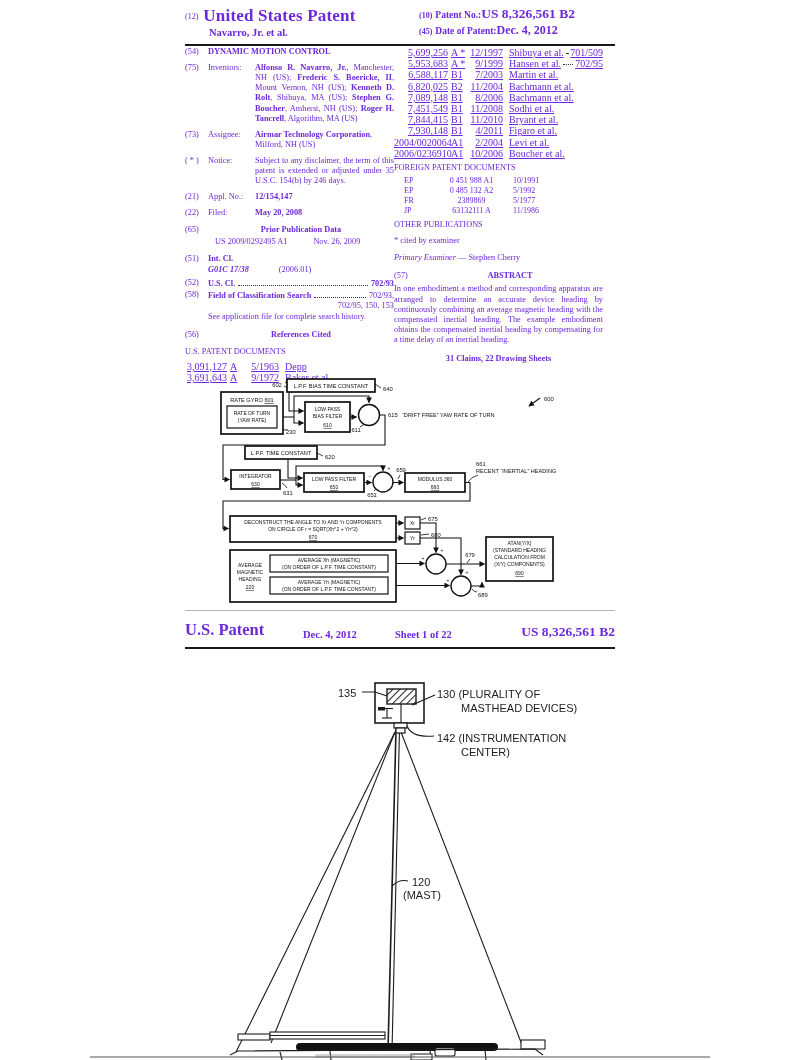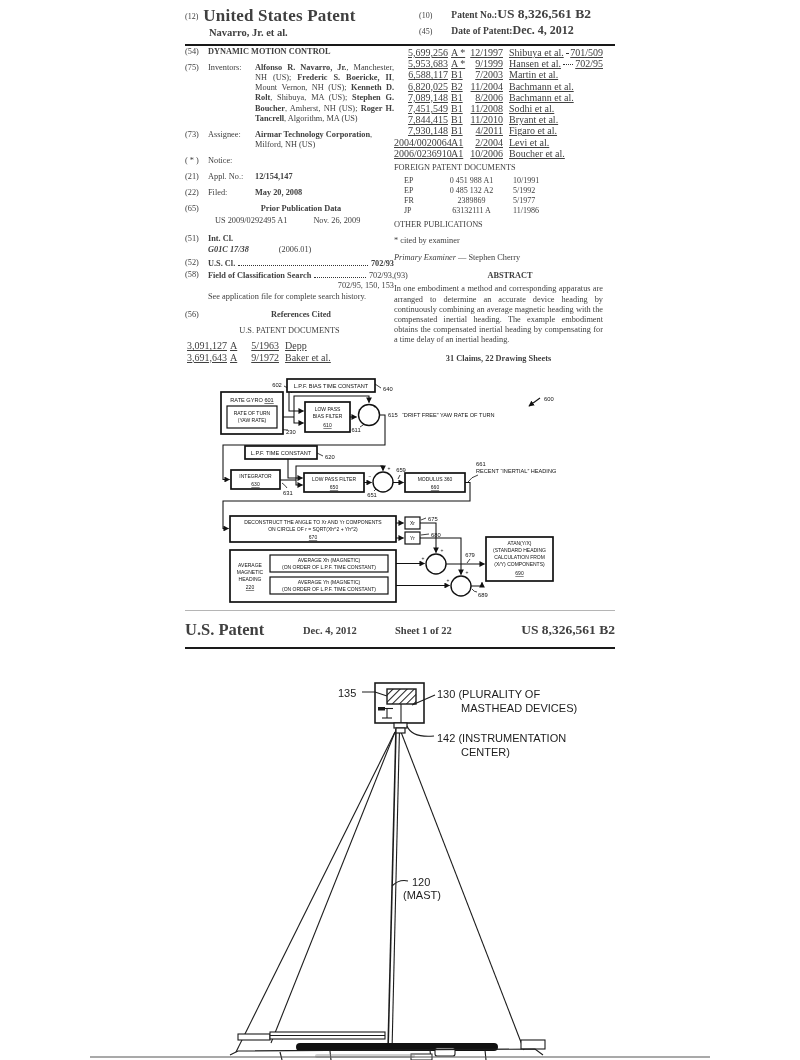--- a/index.html
+++ b/index.html
@@ -1,43 +1,43 @@
 <!DOCTYPE html>
 <html><head>
 <meta charset="utf-8">
 <style>
   html,body{margin:0;padding:0;background:#fff;}
   #page{position:relative;width:800px;height:1060px;background:#fff;overflow:hidden;
-        font-family:"Liberation Serif","DejaVu Serif",serif;color:#404040;}
+        font-family:"Liberation Serif","DejaVu Serif",serif;color:#6d28d9;}
 
   
   #p1-header{position:absolute;left:185px;top:6px;width:430px;display:flex;
              justify-content:space-between;border-bottom:2.5px solid #181818;padding-bottom:5px;}
   .h-left .title-row{display:flex;align-items:center;gap:5px;}
   .h-tag{font-size:8px;}
   .h-title{font-size:17px;font-weight:bold;letter-spacing:.2px;}
   .h-byline{font-size:10.5px;font-weight:bold;margin:1px 0 0 24px;}
   .h-right{width:196px;font-weight:bold;}
   .h-right .inforow{display:flex;align-items:baseline;font-size:9.5px;margin-bottom:1px;}
-  .inforow .h-tag{margin-right:19px;font-weight:normal;}
+  .inforow .h-tag{margin-right:3px;font-weight:bold;}
   .inforow .val{margin-left:auto;}
   .val-patno{font-size:13.5px;}
   .val-date{font-size:12px;}
 
   
   #p1-cols{position:absolute;left:185px;top:47px;width:430px;display:flex;}
   .col{width:209px;font-size:8.3px;line-height:1.22;}
   .entry{display:flex;margin-bottom:6px;}
   .tag{width:23px;flex:none;}
   .lbl{width:47px;flex:none;}
   .val{flex:1;}
   .just{text-align:justify;}
   b.nm{font-weight:bold;}
   .ctr{text-align:center;font-weight:bold;flex:1;}
-  .ctr2{text-align:center;margin-bottom:4px;}
+  .ctr2{text-align:left;margin-bottom:4px;}
   .dotlead{flex:1;border-bottom:1px dotted #333;margin:0 3px;height:7px;}
   .rightal{text-align:right;}
 
   
   .ref-row{display:flex;line-height:1.12;font-size:10px;text-decoration:underline;}
   .c-num{width:54px;text-align:right;flex:none;}
   .c-kind{width:19px;padding-left:3px;flex:none;}
   .c-date{width:33px;text-align:right;flex:none;}
   .c-name{flex:1;padding-left:6px;}
   .ref-row.has-class .c-name{flex:none;}
@@ -51,21 +51,21 @@
   .f-date{width:44px;flex:none;}
 
   .pubrow{display:flex;margin:2px 0 0 30px;}
   .pubrow span+span{margin-left:26px;}
   .sechead{text-align:left;font-weight:normal;margin:4px 0 3px;}
   .para{text-align:justify;margin-bottom:4px;font-size:8.1px;}
   .claims{text-align:center;font-weight:bold;margin-top:9px;}
 
   
   #scan-line{position:absolute;left:185px;top:610px;width:430px;border-top:1px solid #b5b5b5;}
-  #p2-header{position:absolute;left:185px;top:620px;width:430px;display:flex;align-items:center;
+  #p2-header{position:absolute;left:185px;top:620px;width:430px;display:flex;align-items:flex-end;
              border-bottom:2px solid #1a1a1a;padding-bottom:7px;}
   .p2-title{font-size:16.5px;font-weight:bold;width:118px;flex:none;}
   .p2-date{font-size:10.5px;font-weight:bold;width:92px;flex:none;}
   .p2-sheet{font-size:10.5px;font-weight:bold;width:112px;flex:none;}
   .p2-no{font-size:13.5px;font-weight:bold;flex:1;text-align:right;}
 
   
   #fig600{position:absolute;left:180px;top:371px;}
   #figboat{position:absolute;left:90px;top:652px;}
   .dbox{fill:#fff;stroke:#111;stroke-width:1.7;}
@@ -126,20 +126,21 @@
 
       <div class="entry">
         <span class="tag">(73)</span>
         <span class="lbl">Assignee:</span>
         <span class="val"><b class="nm">Airmar Technology Corporation</b><span>, Milford, NH (US)</span></span>
       </div>
 
       <div class="entry">
         <span class="tag">( * )</span>
         <span class="lbl">Notice:</span>
+        <span class="val just">Subject to any disclaimer, the term of this patent is extended or adjusted under 35 U.S.C. 154(b) by 246 days.</span>
       </div>
 
       <div class="entry">
         <span class="tag">(21)</span>
         <span class="lbl">Appl. No.:</span>
         <span class="val" style="font-weight:bold">12/154,147</span>
       </div>
 
       <div class="entry">
         <span class="tag">(22)</span>
@@ -296,21 +297,21 @@
           <span class="f-num">63132111  A</span>
           <span class="f-date">11/1986</span>
         </div>
 
       <div class="sechead">OTHER PUBLICATIONS</div>
 
       <div style="margin:6px 0 7px">* cited by examiner</div>
       <div style="margin-bottom:8px"><i>Primary Examiner</i><span> — Stephen Cherry</span></div>
 
       <div class="entry" style="margin-bottom:3px">
-        <span class="tag">(93)</span>
+        <span class="tag">(57)</span>
         <span class="ctr">ABSTRACT</span>
       </div>
       <div class="para" style="font-size:8.3px">In one embodiment a method and corresponding apparatus are arranged to determine an accurate device heading by continuously combining an average magnetic heading with the compensated inertial heading. The example embodiment obtains the compensated inertial heading by compensating for a time delay of an inertial heading.</div>
       <div class="claims">31 Claims, 22 Drawing Sheets</div>
     </div>
   </div>
 
   <svg id="fig600" width="440" height="238" viewBox="0 0 440 238">
     <defs>
       <marker id="arr" viewBox="0 0 8 8" refX="7" refY="4" markerWidth="5.5" markerHeight="5.5" orient="auto-start-reverse">

